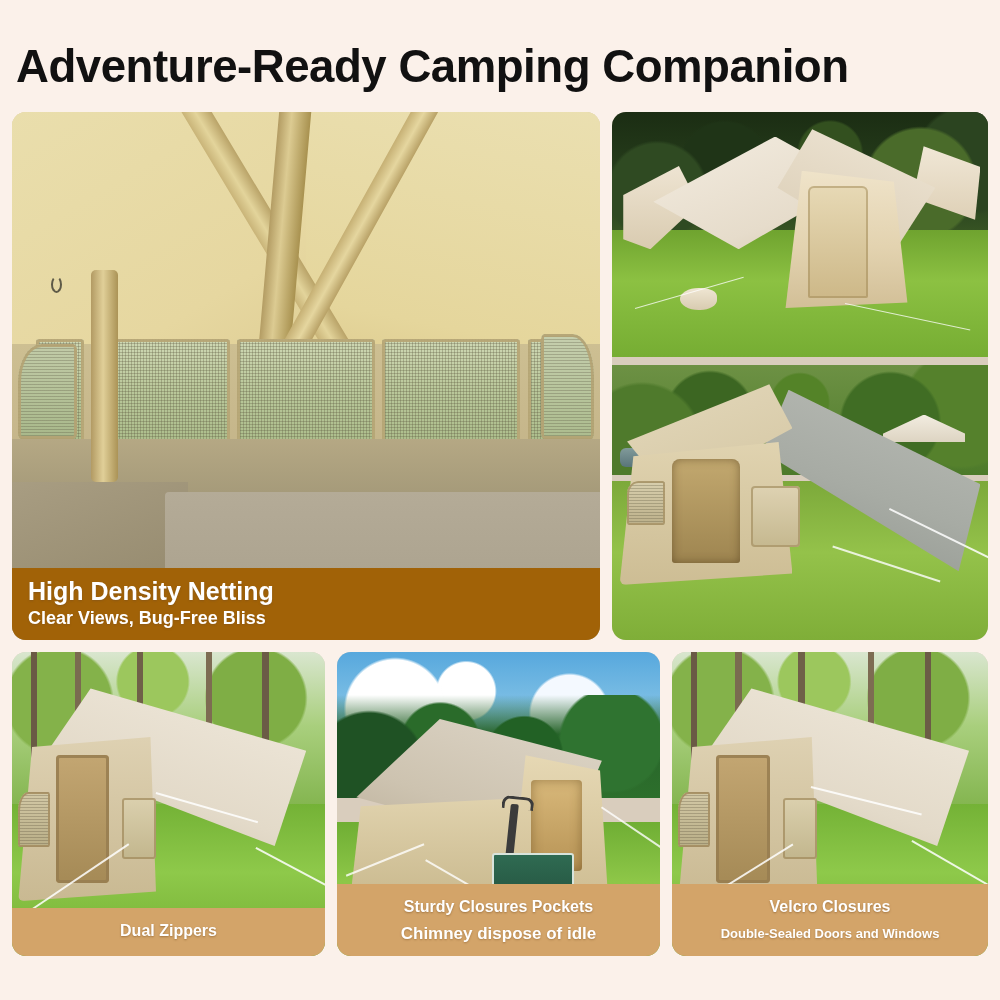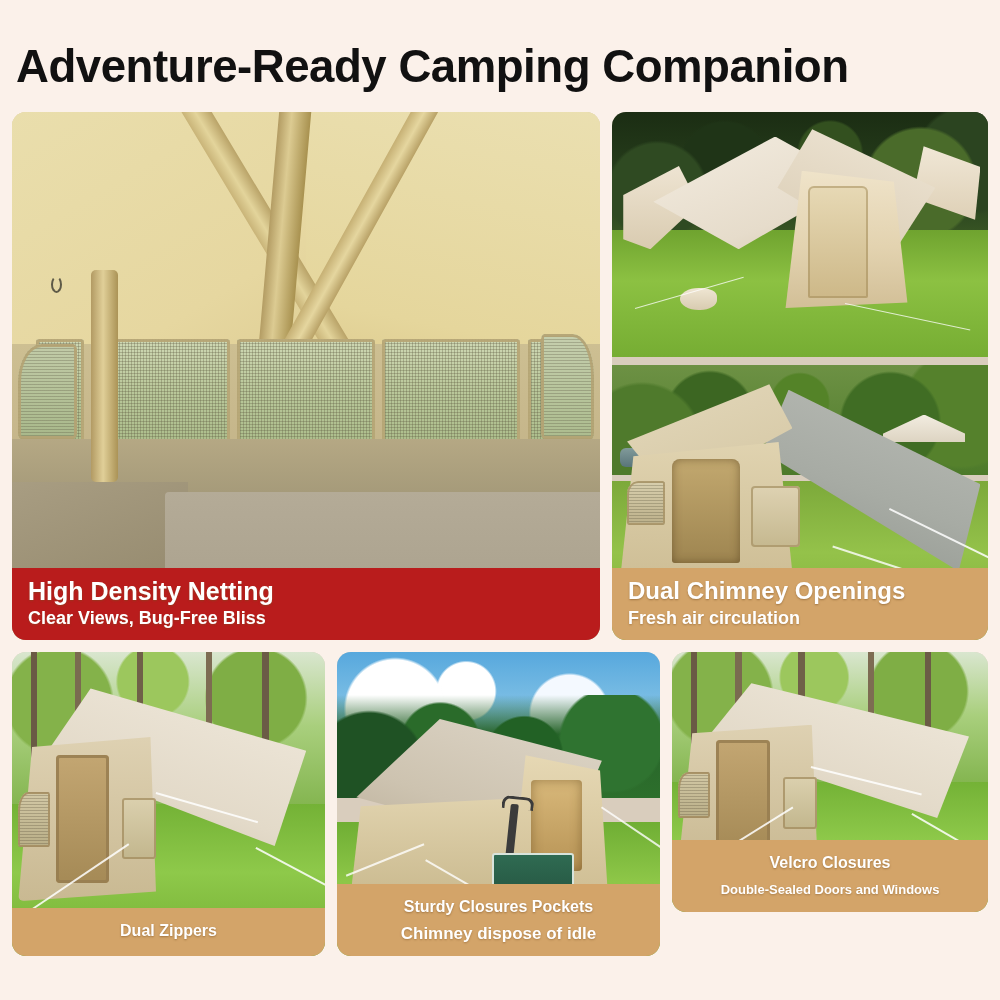--- a/index.html
+++ b/index.html
@@ -393,21 +393,21 @@
         <div class="win small"></div>
       </div>
       <div class="floorback"></div>
       <div class="floorleft"></div>
       <div class="mat"></div>
       <div class="pole"></div>
       <div class="sidewin-l"></div>
       <div class="sidewin-r"></div>
       <div class="hook"></div>
     </div>
-    <div class="caption" style="background: #b91c1c; color: rgb(255, 255, 255);">
+    <div class="caption" style="background: #a16207; color: rgb(255, 255, 255);">
       <div class="cap-title">High Density Netting</div>
       <div class="cap-sub">Clear Views, Bug-Free Bliss</div>
     </div>
   </div>
 
   <div class="card" style="left:612px;top:112px;width:376px;height:528px;">
 
     <div class="photo p2 scene" style="bottom:auto;height:245px;">
       <div class="trees"></div>
       <div class="grass"></div>
@@ -431,24 +431,20 @@
       <div class="tent-roof fly"></div>
       <div class="tent-roof roofL"></div>
       <div class="tent-wall bodyL"></div>
       <div class="opening"></div>
       <div class="win3"></div>
       <div class="win4"></div>
       <div class="rope" style="left:72%;top:62%;width:34%;height:1.5px;background:rgba(255,255,255,.85);position:absolute;transform:rotate(26deg);"></div>
       <div class="rope" style="left:58%;top:72%;width:30%;height:1.5px;background:rgba(255,255,255,.8);position:absolute;transform:rotate(18deg);"></div>
     </div>
 
-    <div class="caption" style="background: rgb(211, 164, 105); color: rgb(255, 255, 255);">
-      <div class="cap-title cap-sm" style="font-size:24px;">Dual Chimney Openings</div>
-      <div class="cap-sub">Fresh air circulation</div>
-    </div>
   </div>
 
   <div class="card" style="left:12px;top:652px;width:313px;height:304px;">
     <div class="photo pf scene">
       <div class="trees"></div>
       <div class="grass"></div>
       <div class="tent-roof roof"></div>
       <div class="tent-wall body"></div>
       <div class="doorpanel"></div>
       <div class="meshwin"></div>
@@ -479,21 +475,21 @@
       <div class="rope" style="position:absolute;left:2%;top:68%;width:26%;height:1.5px;background:rgba(255,255,255,.8);transform:rotate(-22deg);"></div>
       <div class="rope" style="position:absolute;left:26%;top:74%;width:22%;height:1.5px;background:rgba(255,255,255,.8);transform:rotate(30deg);"></div>
       <div class="rope" style="position:absolute;left:80%;top:58%;width:24%;height:1.5px;background:rgba(255,255,255,.8);transform:rotate(34deg);"></div>
     </div>
     <div class="caption center" style="background: rgb(211, 164, 105); color: rgb(255, 255, 255);">
       <div class="cap-title">Sturdy Closures Pockets</div>
       <div class="cap-sub">Chimney dispose of idle</div>
     </div>
   </div>
 
-  <div class="card" style="left:672px;top:652px;width:316px;height:260px;">
+  <div class="card" style="left:672px;top:652px;width:316px;height:304px;">
     <div class="photo pf scene">
       <div class="trees"></div>
       <div class="grass"></div>
       <div class="tent-roof roof"></div>
       <div class="tent-wall body"></div>
       <div class="doorpanel"></div>
       <div class="meshwin"></div>
       <div class="sidewin2"></div>
       <div class="skirt"></div>
       <div class="rope" style="left:6%;top:84%;width:38%;transform:rotate(-32deg);"></div>

